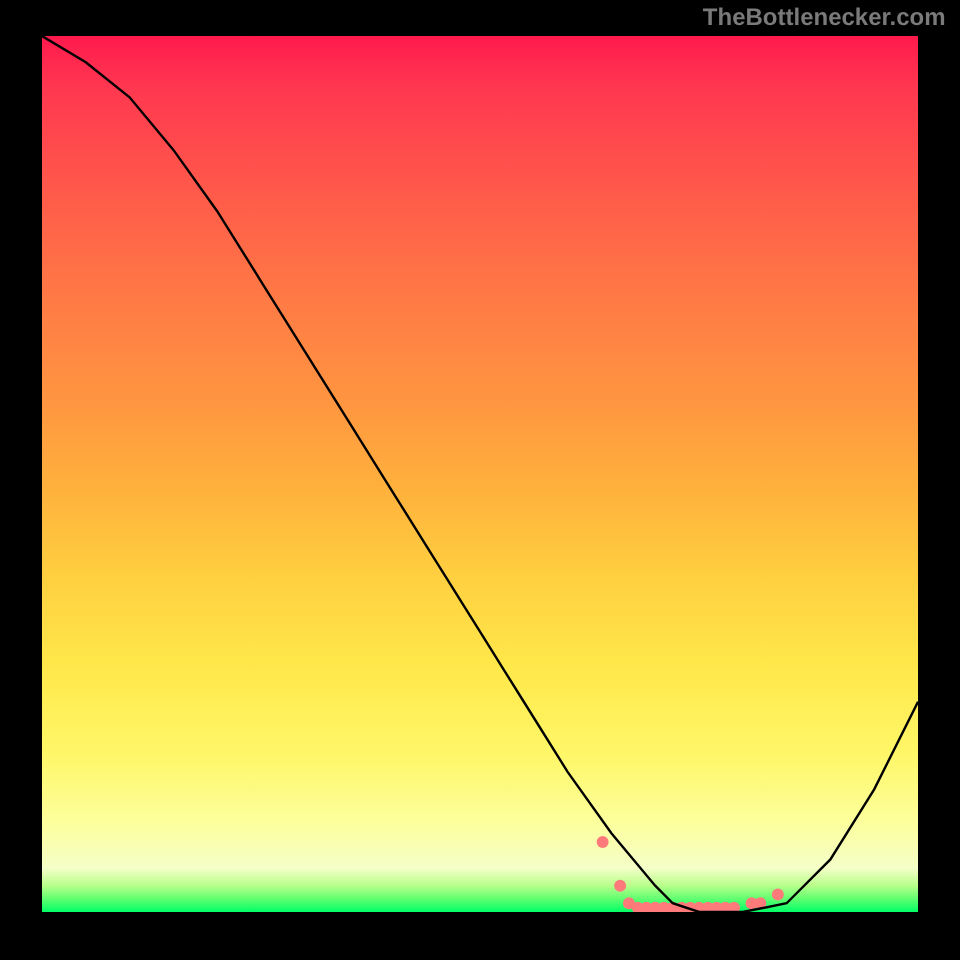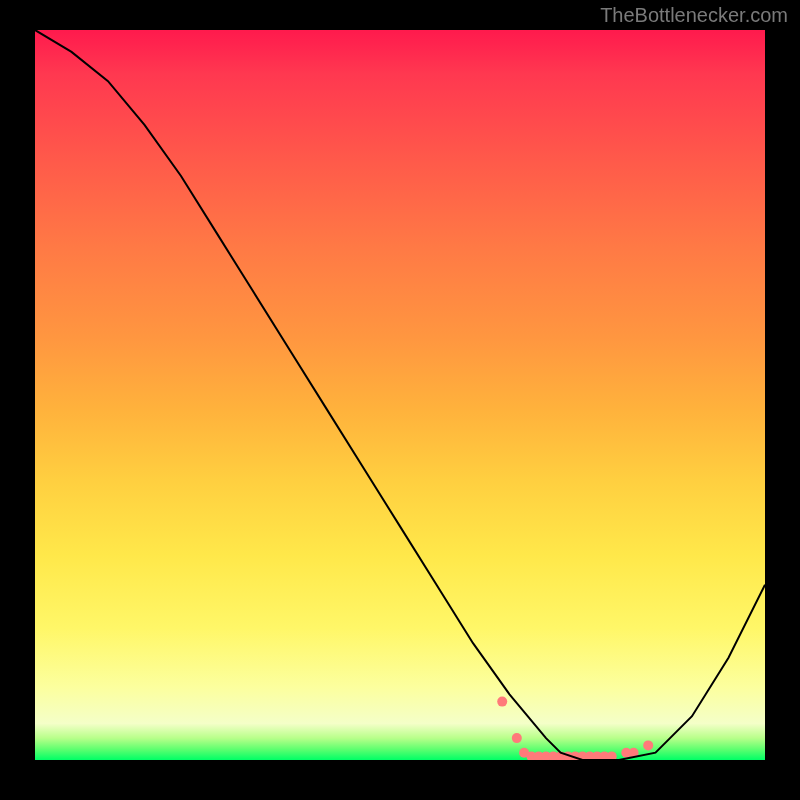--- a/index.html
+++ b/index.html
@@ -9,21 +9,21 @@
     background: #000;
     position: relative;
     font-family: Arial, sans-serif;
   }
   .attribution {
     position: absolute;
     top: 4px;
     right: 12px;
     color: #7a7a7a;
     font-size: 20px;
-    font-weight: 400;
+    font-weight: 700;
     z-index: 10;
   }
   .plot-area {
     position: absolute;
     left: 35px;
     top: 30px;
     width: 730px;
     height: 730px;
     background: linear-gradient(to bottom,
       #ff1a4d 0%,

